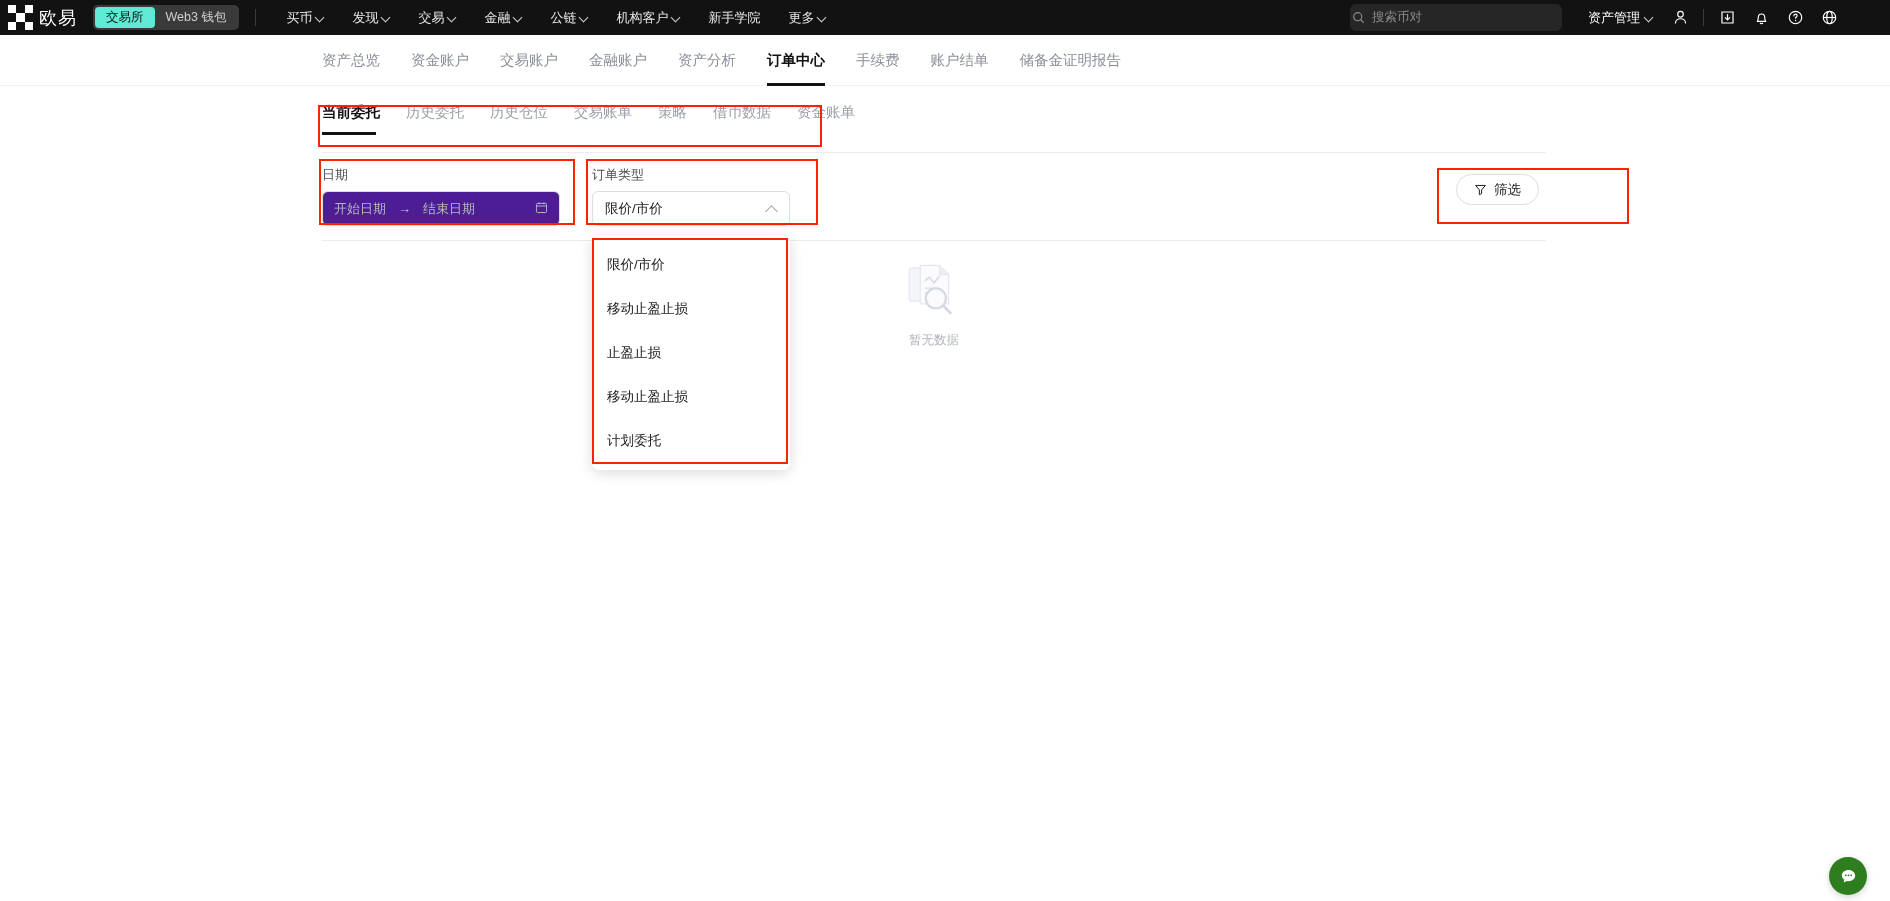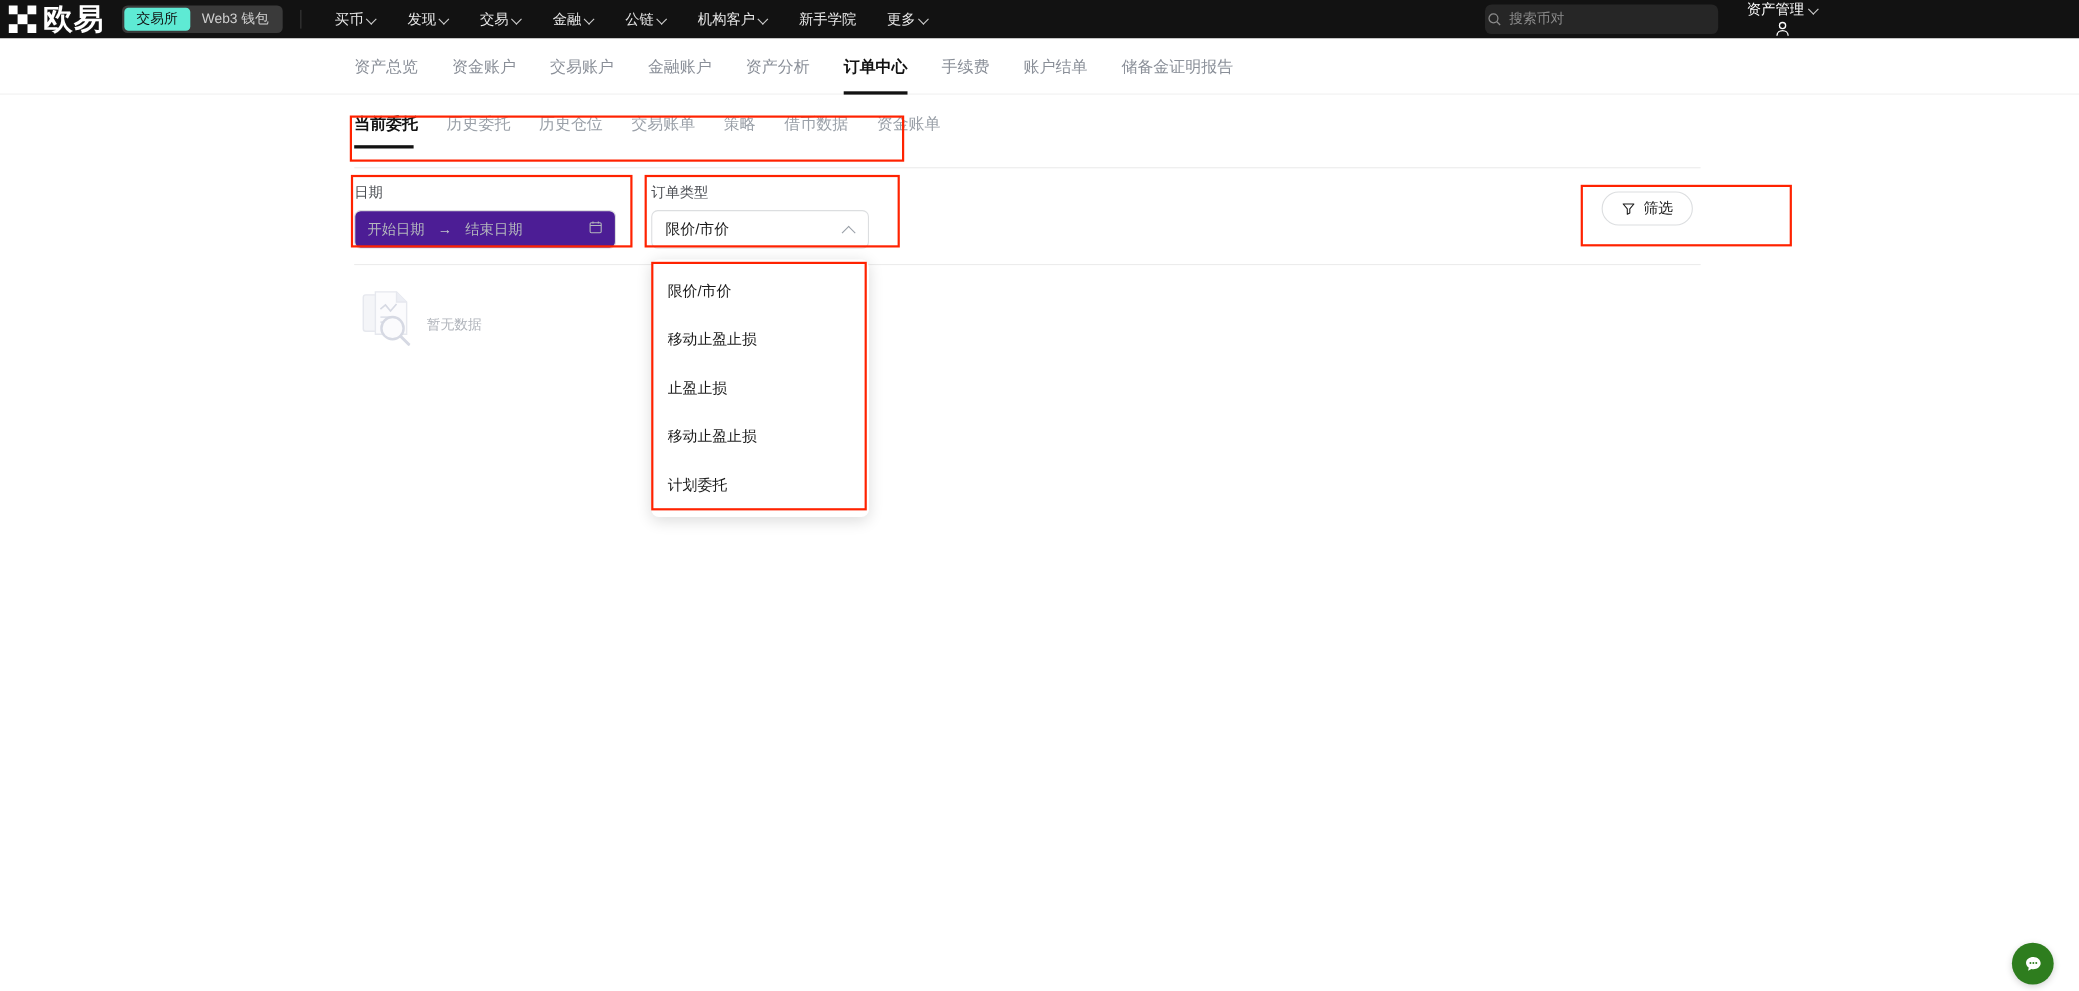--- a/index.html
+++ b/index.html
@@ -21,21 +21,21 @@
   .logo-wrap { display: flex; align-items: center; margin-left: 8px; }
   .logo-mark {
     width: 25px; height: 25px;
     display: grid;
     grid-template-columns: repeat(3, 1fr);
     grid-template-rows: repeat(3, 1fr);
     margin-right: 6px;
   }
   .logo-mark i { display: block; background: transparent; }
   .logo-mark i.on { background: #ffffff; }
-  .logo-text { font-size: 27px; font-weight: 700; letter-spacing: 1px; line-height: 1; }
+  .logo-text { font-size: 18px; font-weight: 400; letter-spacing: 1px; line-height: 1; }
 
   .seg {
     display: flex; align-items: center;
     margin-left: 16px;
     background: #3a3a3a;
     border-radius: 5px;
     padding: 2px;
     height: 25px;
   }
   .seg-item {
@@ -65,21 +65,21 @@
     position: absolute; left: 1350px; top: 4px;
     width: 212px; height: 27px;
     background: #262626; border-radius: 6px;
     display: flex; align-items: center; padding: 0 2px; gap: 7px;
     cursor: text;
   }
   .search-ph { font-size: 12.5px; color: #8c8c8c; }
 
   .right-cluster {
     position: absolute; left: 1578px; top: 0; height: 35px;
-    display: flex; align-items: center; gap: 0; flex-direction: column;
+    display: flex; align-items: center; gap: 0;
   }
   .rc-text {
     display: flex; align-items: center; gap: 5px;
     font-size: 13px; color: #ffffff; cursor: pointer; padding: 0 10px;
   }
   .rc-icon {
     width: 34px; height: 35px; display: flex;
     align-items: center; justify-content: center; cursor: pointer;
   }
 
@@ -176,21 +176,21 @@
     display: inline-flex; align-items: center; gap: 7px;
     height: 31px; padding: 0 17px;
     border: 1px solid #dcdee0; border-radius: 16px;
     background: #fff; cursor: pointer;
     font-size: 13.5px; color: #1a1a1a;
   }
 
   
   .empty {
     position: absolute; left: 322px; top: 172px; width: 1224px;
-    display: flex; flex-direction: row; align-items: center;
+    display: flex; flex-direction: column; align-items: center;
   }
   .empty-text { font-size: 12.5px; color: #b0b4bb; margin-top: 8px; }
 
   
   .anno {
     position: absolute; border: 2.5px solid #ff2200;
     pointer-events: none; z-index: 80;
   }
 
   

